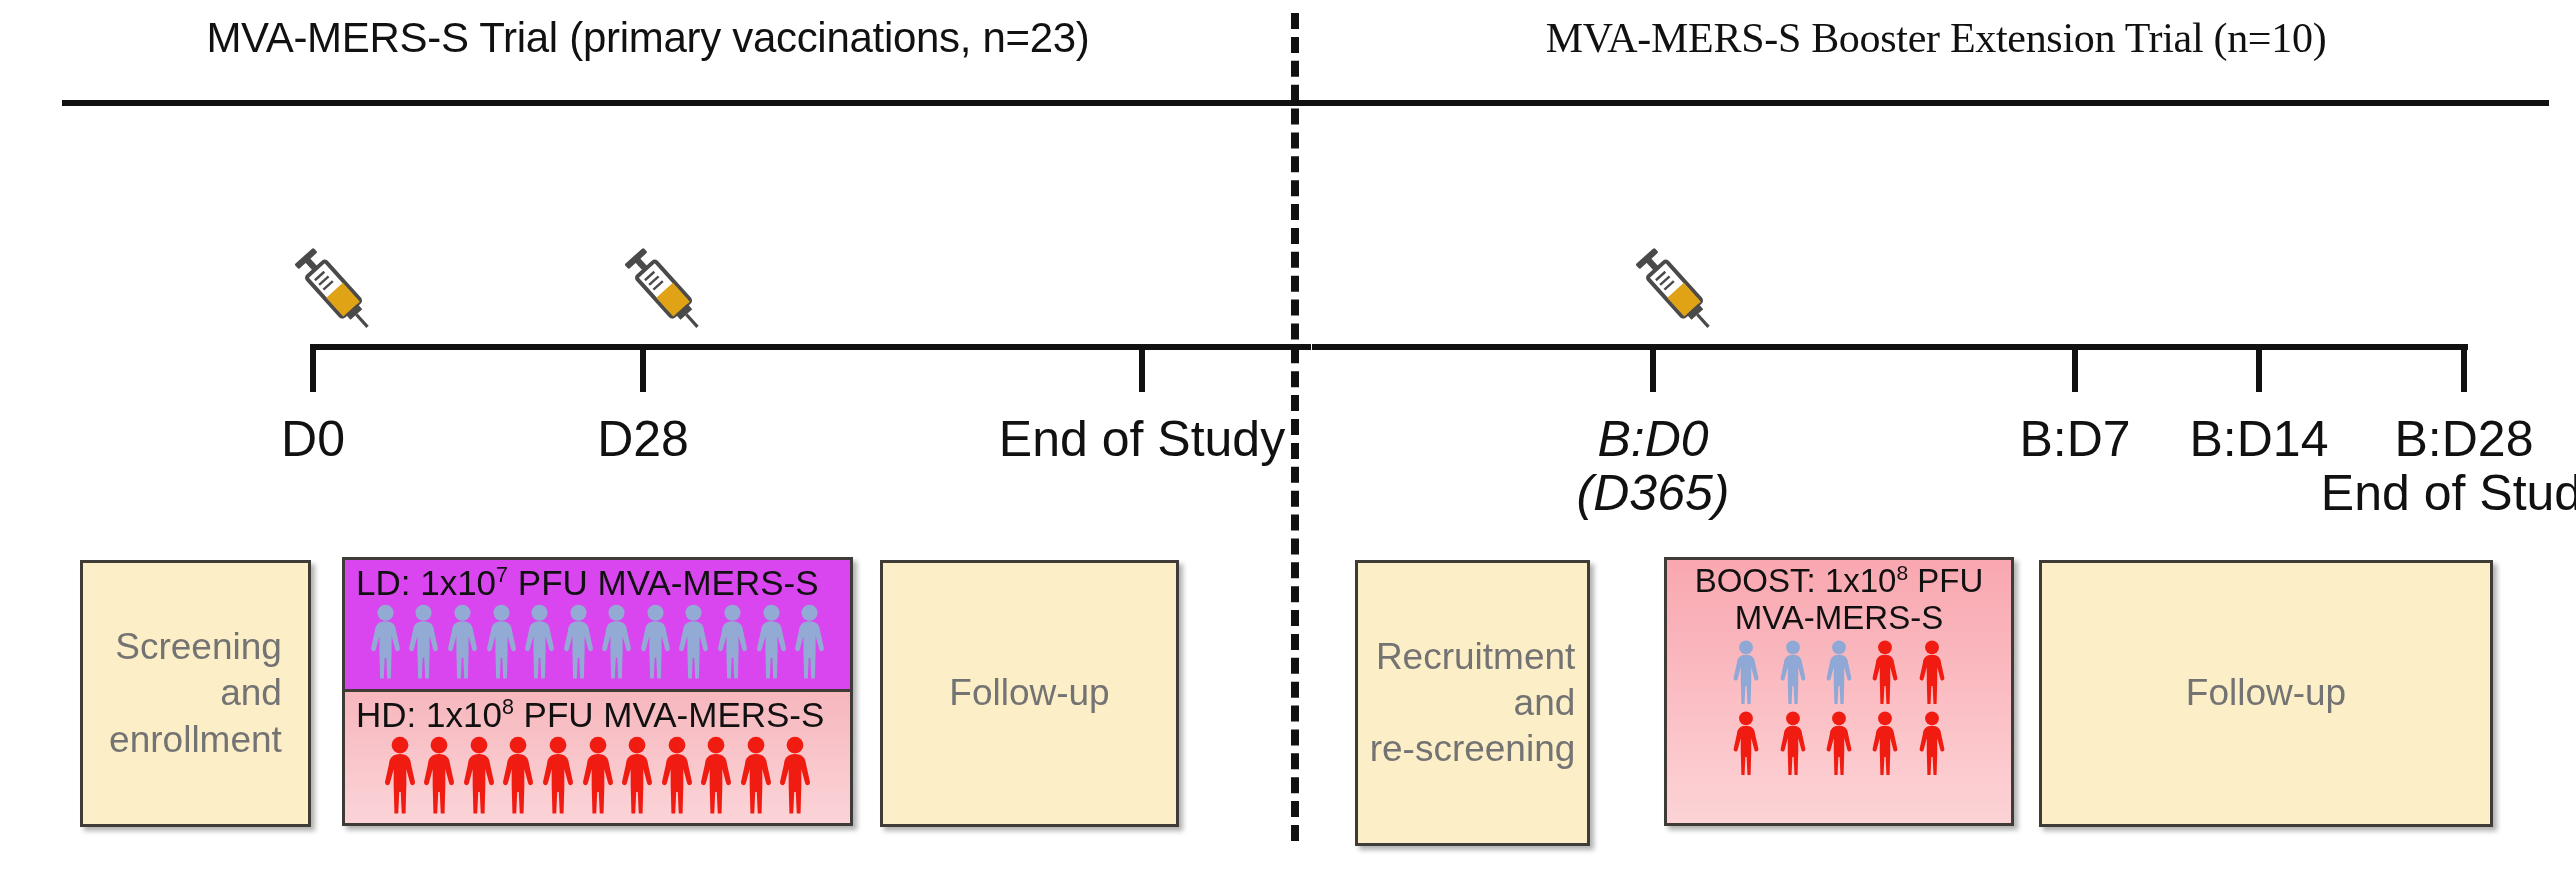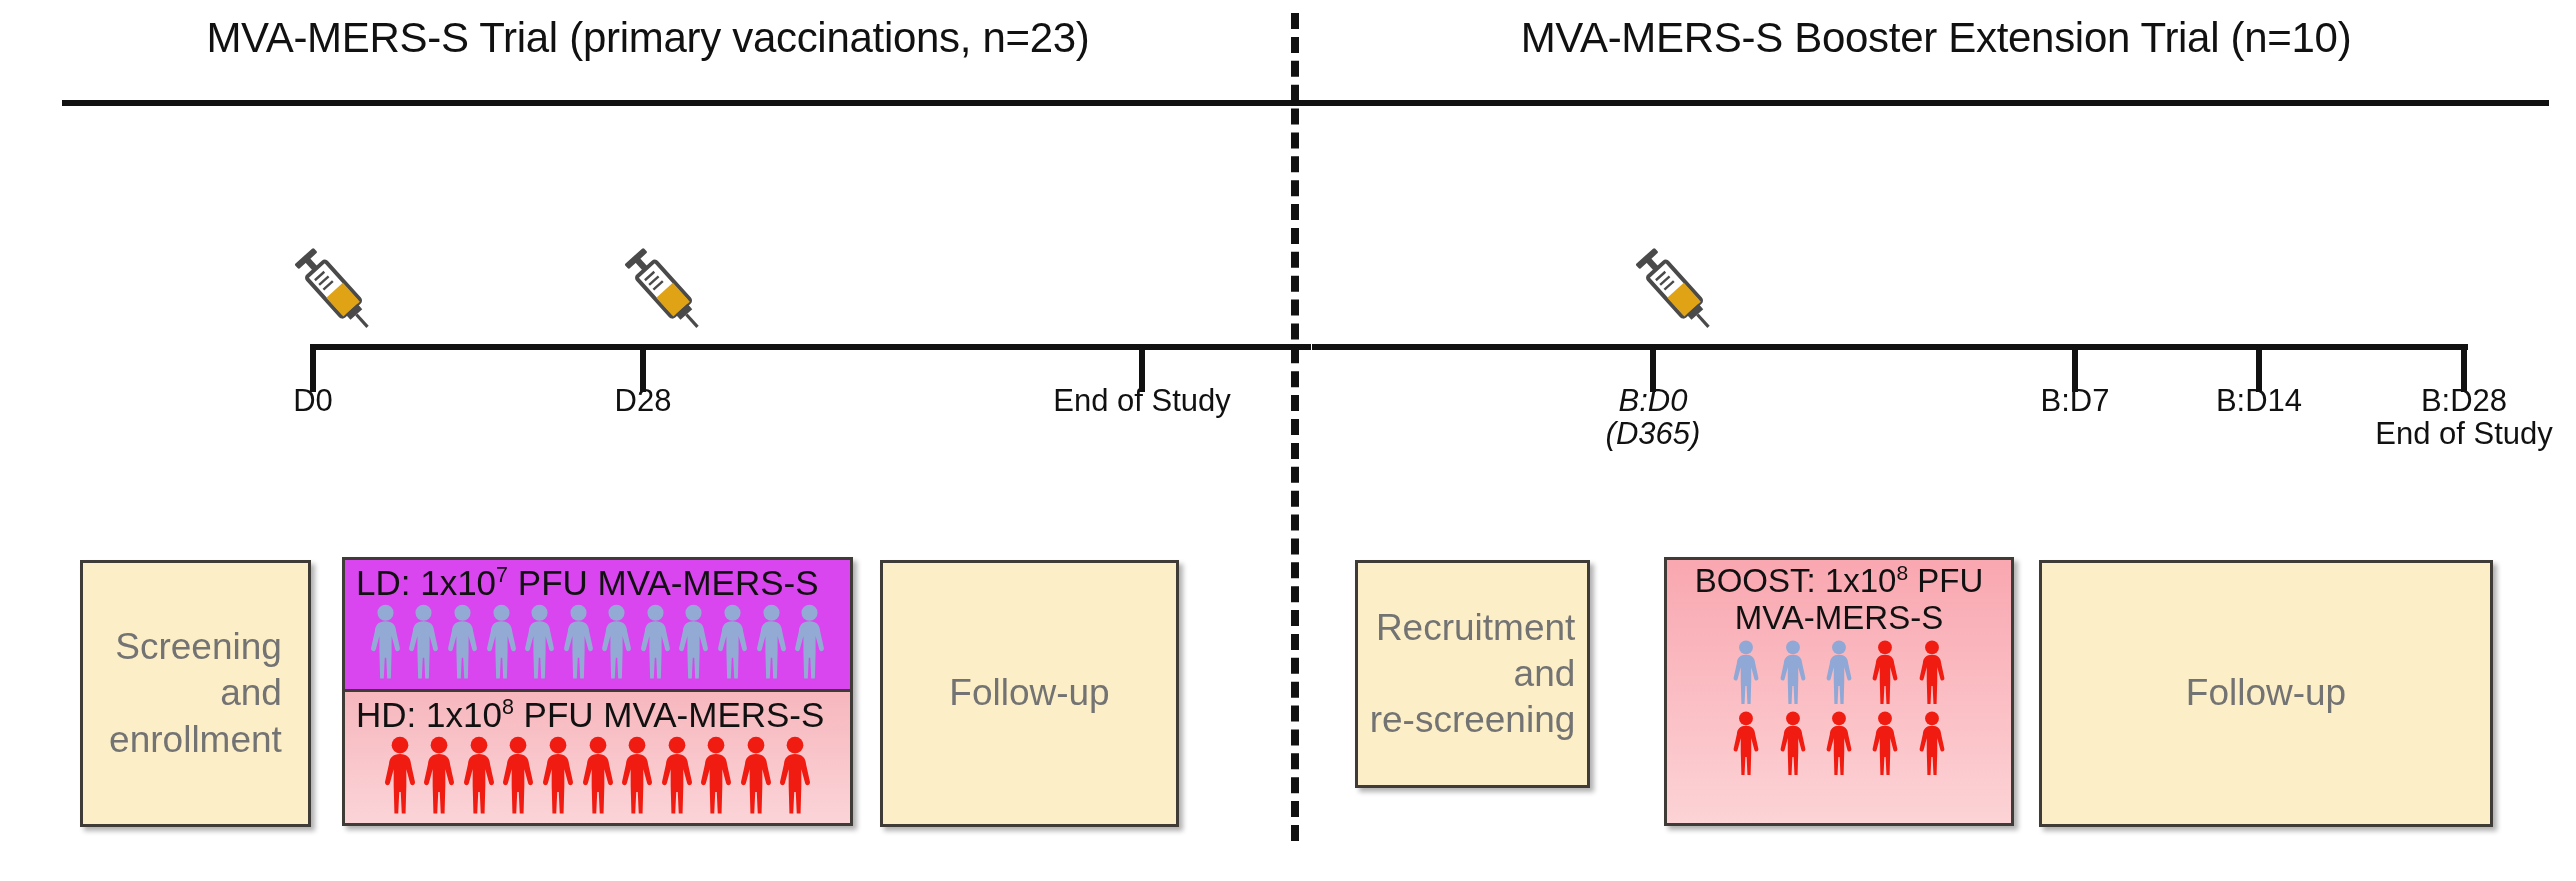--- a/index.html
+++ b/index.html
@@ -3,36 +3,36 @@
 <meta charset="utf-8">
 <style>
   html,body{margin:0;padding:0;background:#ffffff;}
   body{width:2576px;height:881px;position:relative;overflow:hidden;
        font-family:"Liberation Sans","DejaVu Sans",sans-serif;color:#000;}
 
   
   .hdr{position:absolute;top:14.3px;font-size:42px;letter-spacing:-0.3px;
        white-space:nowrap;text-align:center;color:#111;}
   #hdr-left{left:0;width:1296px;}
-  #hdr-right{left:1296px;width:1280px;}
+  #hdr-right{left:1296px;width:1280px;font-family:Liberation Serif, serif;}
 
   .hdr-rule{position:absolute;left:62px;top:100px;width:2487px;height:5.6px;
             background:#111;}
 
   .divider{position:absolute;left:1291px;top:12.7px;width:0;height:828px;
            border-left:8.8px dashed #111;}
 
   
   .axis{position:absolute;height:6.4px;background:#111;top:344px;}
   #axis-left{left:310px;width:1001px;}
   #axis-right{left:1312px;width:1156px;}
 
   .tick{position:absolute;width:6.4px;background:#111;top:344px;height:48px;}
 
-  .tl-label{position:absolute;top:384px;font-size:31px;white-space:nowrap;
+  .tl-label{position:absolute;top:412px;font-size:50px;white-space:nowrap;
             text-align:center;color:#111;line-height:1.08;}
 
   
   .syringe{position:absolute;width:96px;height:119px;}
 
   
   .box{position:absolute;box-sizing:border-box;border:3.2px solid #3f3b36;
        box-shadow:4px 4px 4.8px rgba(0,0,0,.30);}
   .box-yellow{background:#fcefc7;display:flex;align-items:center;
               justify-content:center;}
@@ -300,21 +300,21 @@
           </svg>
         </span>
       </div>
   </div>
 </div>
 
 <div class="box box-yellow" style="left:880px;top:560px;width:299px;height:267px;">
   <span>Follow-up</span>
 </div>
 
-<div class="box box-yellow" style="left:1355px;top:560px;width:235px;height:228px;">
+<div class="box box-yellow" style="left:1355px;top:560px;width:235px;height:286px;">
   <span>Recruitment<br>and<br>re-screening</span>
 </div>
 
 <div class="boost" style="left:1664px;top:557px;width:350px;height:269px;">
   <div class="boost-caption">
     <span>BOOST: 1x10</span><sup>8</sup><span> PFU</span><br>
     <span>MVA-MERS-S</span>
   </div>
   <div class="boost-row" id="boost-row1">
       <span><svg viewBox="0 0 30 64" width="32" height="67">

